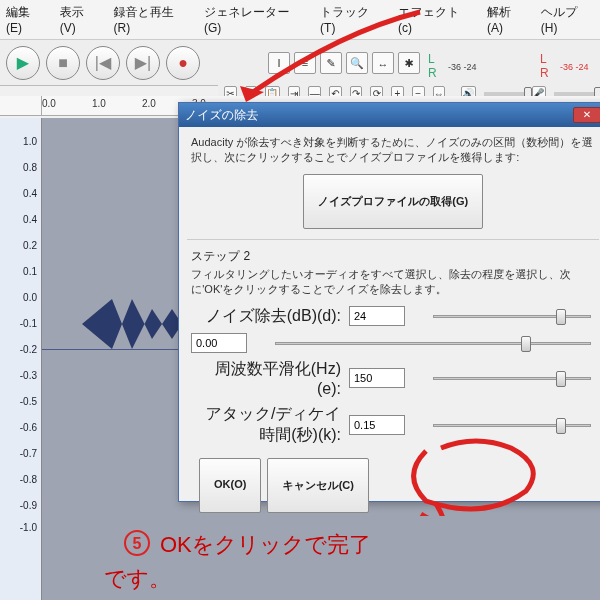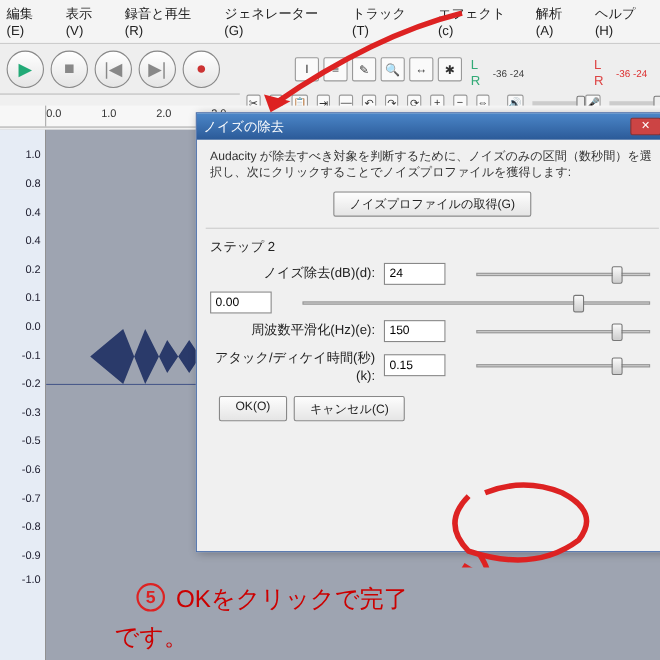--- a/index.html
+++ b/index.html
@@ -26,24 +26,24 @@
   .wave .zero { position:absolute; left:0; right:0; top:48%; height:1px; background:#4a5a8a; }
   .toolstrip2 { position:absolute; left:218px; top:82px; right:0; height:24px; background:#eee; display:flex; align-items:center; gap:8px; padding:0 6px; border-bottom:1px solid #aaa;}
   .toolstrip2 .ic { width:18px; height:16px; border:1px solid #999; background:#fafafa; border-radius:2px; display:flex; align-items:center; justify-content:center; font-size:10px; color:#333;}
   .dialog { position:absolute; left:178px; top:102px; width:430px; height:400px; background:#f0f0f0; border:1px solid #4b6ea9; box-shadow:2px 2px 8px rgba(0,0,0,0.3); }
   .dlg-title { height:24px; background:linear-gradient(#4b86c8,#2b5a98); color:#fff; display:flex; align-items:center; padding:0 6px; justify-content:space-between; font-size:12px;}
   .dlg-title .x { width:28px; height:16px; background:#c44; border:1px solid #833; color:#fff; text-align:center; line-height:14px; font-size:10px; border-radius:2px;}
   .dlg-body { padding:8px 12px; color:#222; }
   .step { font-size:12px; margin:4px 0 2px; }
   .desc { font-size:11px; color:#333; line-height:1.4; margin-bottom:8px;}
   .center { text-align:center; margin:6px 0 10px;}
-  .wbtn { display:inline-block; padding:3px 14px; border:1px solid #888; background:linear-gradient(#fdfdfd,#e5e5e5); border-radius:2px; font-size:11px;}
+  .wbtn { display:inline-block; padding:19px 14px; border:1px solid #888; background:linear-gradient(#fdfdfd,#e5e5e5); border-radius:2px; font-size:11px;font-weight:bold;}
   .hr { border-top:1px solid #ccc; margin:6px -4px 8px; }
   .row { display:flex; align-items:center; gap:8px; margin:6px 0; }
-  .row label { width:150px; text-align:right; font-size:12px; }
+  .row label { width:150px; text-align:right; font-size:16px; }
   .row input.num { width:56px; height:20px; border:1px solid #888; background:#fff; padding:0 4px; font-size:11px;}
   .slider { flex:1; height:20px; position:relative; margin-left:20px; margin-right:4px;}
   .slider .bar { position:absolute; top:9px; left:0; right:0; height:3px; background:#ccc; border:1px solid #999;}
   .slider .thumb { position:absolute; top:3px; width:10px; height:16px; background:linear-gradient(#fafafa,#ccc); border:1px solid #777; border-radius:2px;}
   .radio-row { display:flex; align-items:center; gap:6px; margin:8px 0 4px; }
   .radio-row .lbl { width:150px; text-align:right; font-size:11px;}
   .btnrow { display:flex; gap:6px; justify-content:space-between; padding:4px 8px; margin-top:8px;}
   .btnrow .right { display:flex; gap:6px; }
   .annot { position:absolute; color:#c00; font-family:"Meiryo",sans-serif; font-size:22px; pointer-events:none; }
   .circle5 { position:absolute; left:124px; top:530px; width:26px; height:26px; border:2px solid #d22; border-radius:50%; color:#d22; text-align:center; line-height:24px; font-size:16px; font-weight:bold; pointer-events:none;}
@@ -161,20 +161,21 @@
     <span>ノイズの除去</span>
     <span class="x">✕</span>
   </div>
   <div class="dlg-body">
     <div class="desc">Audacity が除去すべき対象を判断するために、ノイズのみの区間（数秒間）を選択し、次にクリックすることでノイズプロファイルを獲得します:</div>
     <div class="center">
       <span class="wbtn">ノイズプロファイルの取得(G)</span>
     </div>
     <div class="hr"></div>
     <div class="step">ステップ 2</div>
+    <div class="desc">フィルタリングしたいオーディオをすべて選択し、除去の程度を選択し、次に'OK'をクリックすることでノイズを除去します。</div>
 
     <div class="row">
       <label>ノイズ除去(dB)(d):</label>
       <input class="num" value="24" style="">
       <div class="slider">
           <div class="bar"></div>
           <div class="thumb" style="left:78%"></div>
         </div>
     </div>
     <div class="row">

